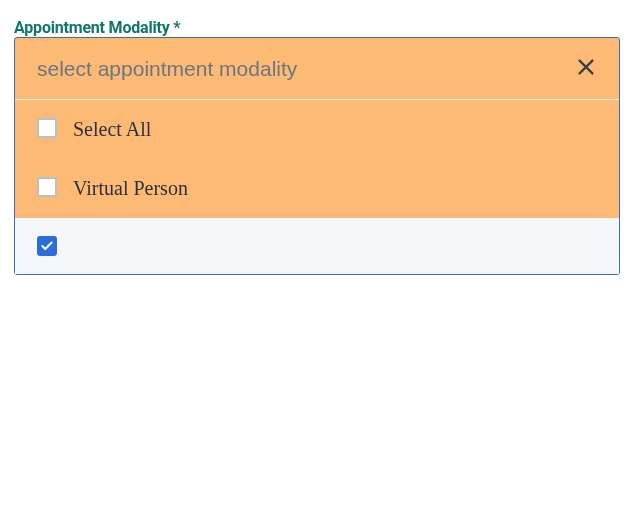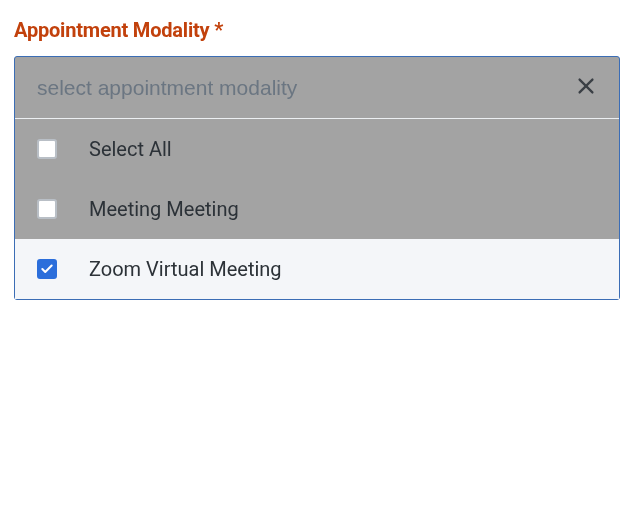--- a/index.html
+++ b/index.html
@@ -7,30 +7,29 @@
       margin: 0;
       padding: 0;
     }
     body {
       font-family: -apple-system, BlinkMacSystemFont, "Segoe UI", Roboto, Helvetica, Arial, sans-serif;
       background: #ffffff;
       padding: 18px 14px;
       width: 634px;
     }
     .field-label {
-      font-size: 20px;
+      font-size: 16px;
       font-weight: 700;
-      color: #c2410c;
-      margin-bottom: 14px;
+      color: #0f766e;
       letter-spacing: -0.2px;
     }
     .dropdown-container {
       border: 1px solid #3b6db5;
       border-radius: 3px;
-      background: #a3a3a3;
+      background: #fdba74;
     }
     .search-row {
       display: flex;
       align-items: center;
       padding: 14px 18px 14px 22px;
       border-bottom: 1px solid #eceff2;
     }
     .search-input {
       flex: 1;
       border: none;
@@ -54,24 +53,24 @@
     }
     .clear-btn svg {
       width: 22px;
       height: 22px;
     }
     .options-list {
       list-style: none;
     }
     .option-item {
       display: flex;
-      align-items: center;
       padding: 18px 22px;
       cursor: pointer;
-      gap: 32px;
+      gap: 16px;
+      font-family: Liberation Serif, serif;
     }
     .option-item.selected {
       background: #f4f6f9;
     }
     .checkbox {
       width: 20px;
       height: 20px;
       border: 2px solid #b9bfc6;
       border-radius: 3px;
       display: flex;
@@ -111,24 +110,23 @@
       </span>
     </button>
   </div>
   <ul class="options-list">
       <li class="option-item">
         <span class="checkbox"></span>
         <span class="option-label">Select All</span>
       </li>
       <li class="option-item">
         <span class="checkbox"></span>
-        <span class="option-label">Meeting Meeting</span>
+        <span class="option-label">Virtual Person</span>
       </li>
       <li class="option-item selected">
         <span class="checkbox checked">
           <svg viewBox="0 0 24 24" fill="none" stroke="currentColor" stroke-width="3.5" stroke-linecap="round" stroke-linejoin="round">
             <polyline points="4 12 9 17 20 6"></polyline>
           </svg>
         </span>
-        <span class="option-label">Zoom Virtual Meeting</span>
       </li>
     </ul>
 </div>
 
 </body></html>

